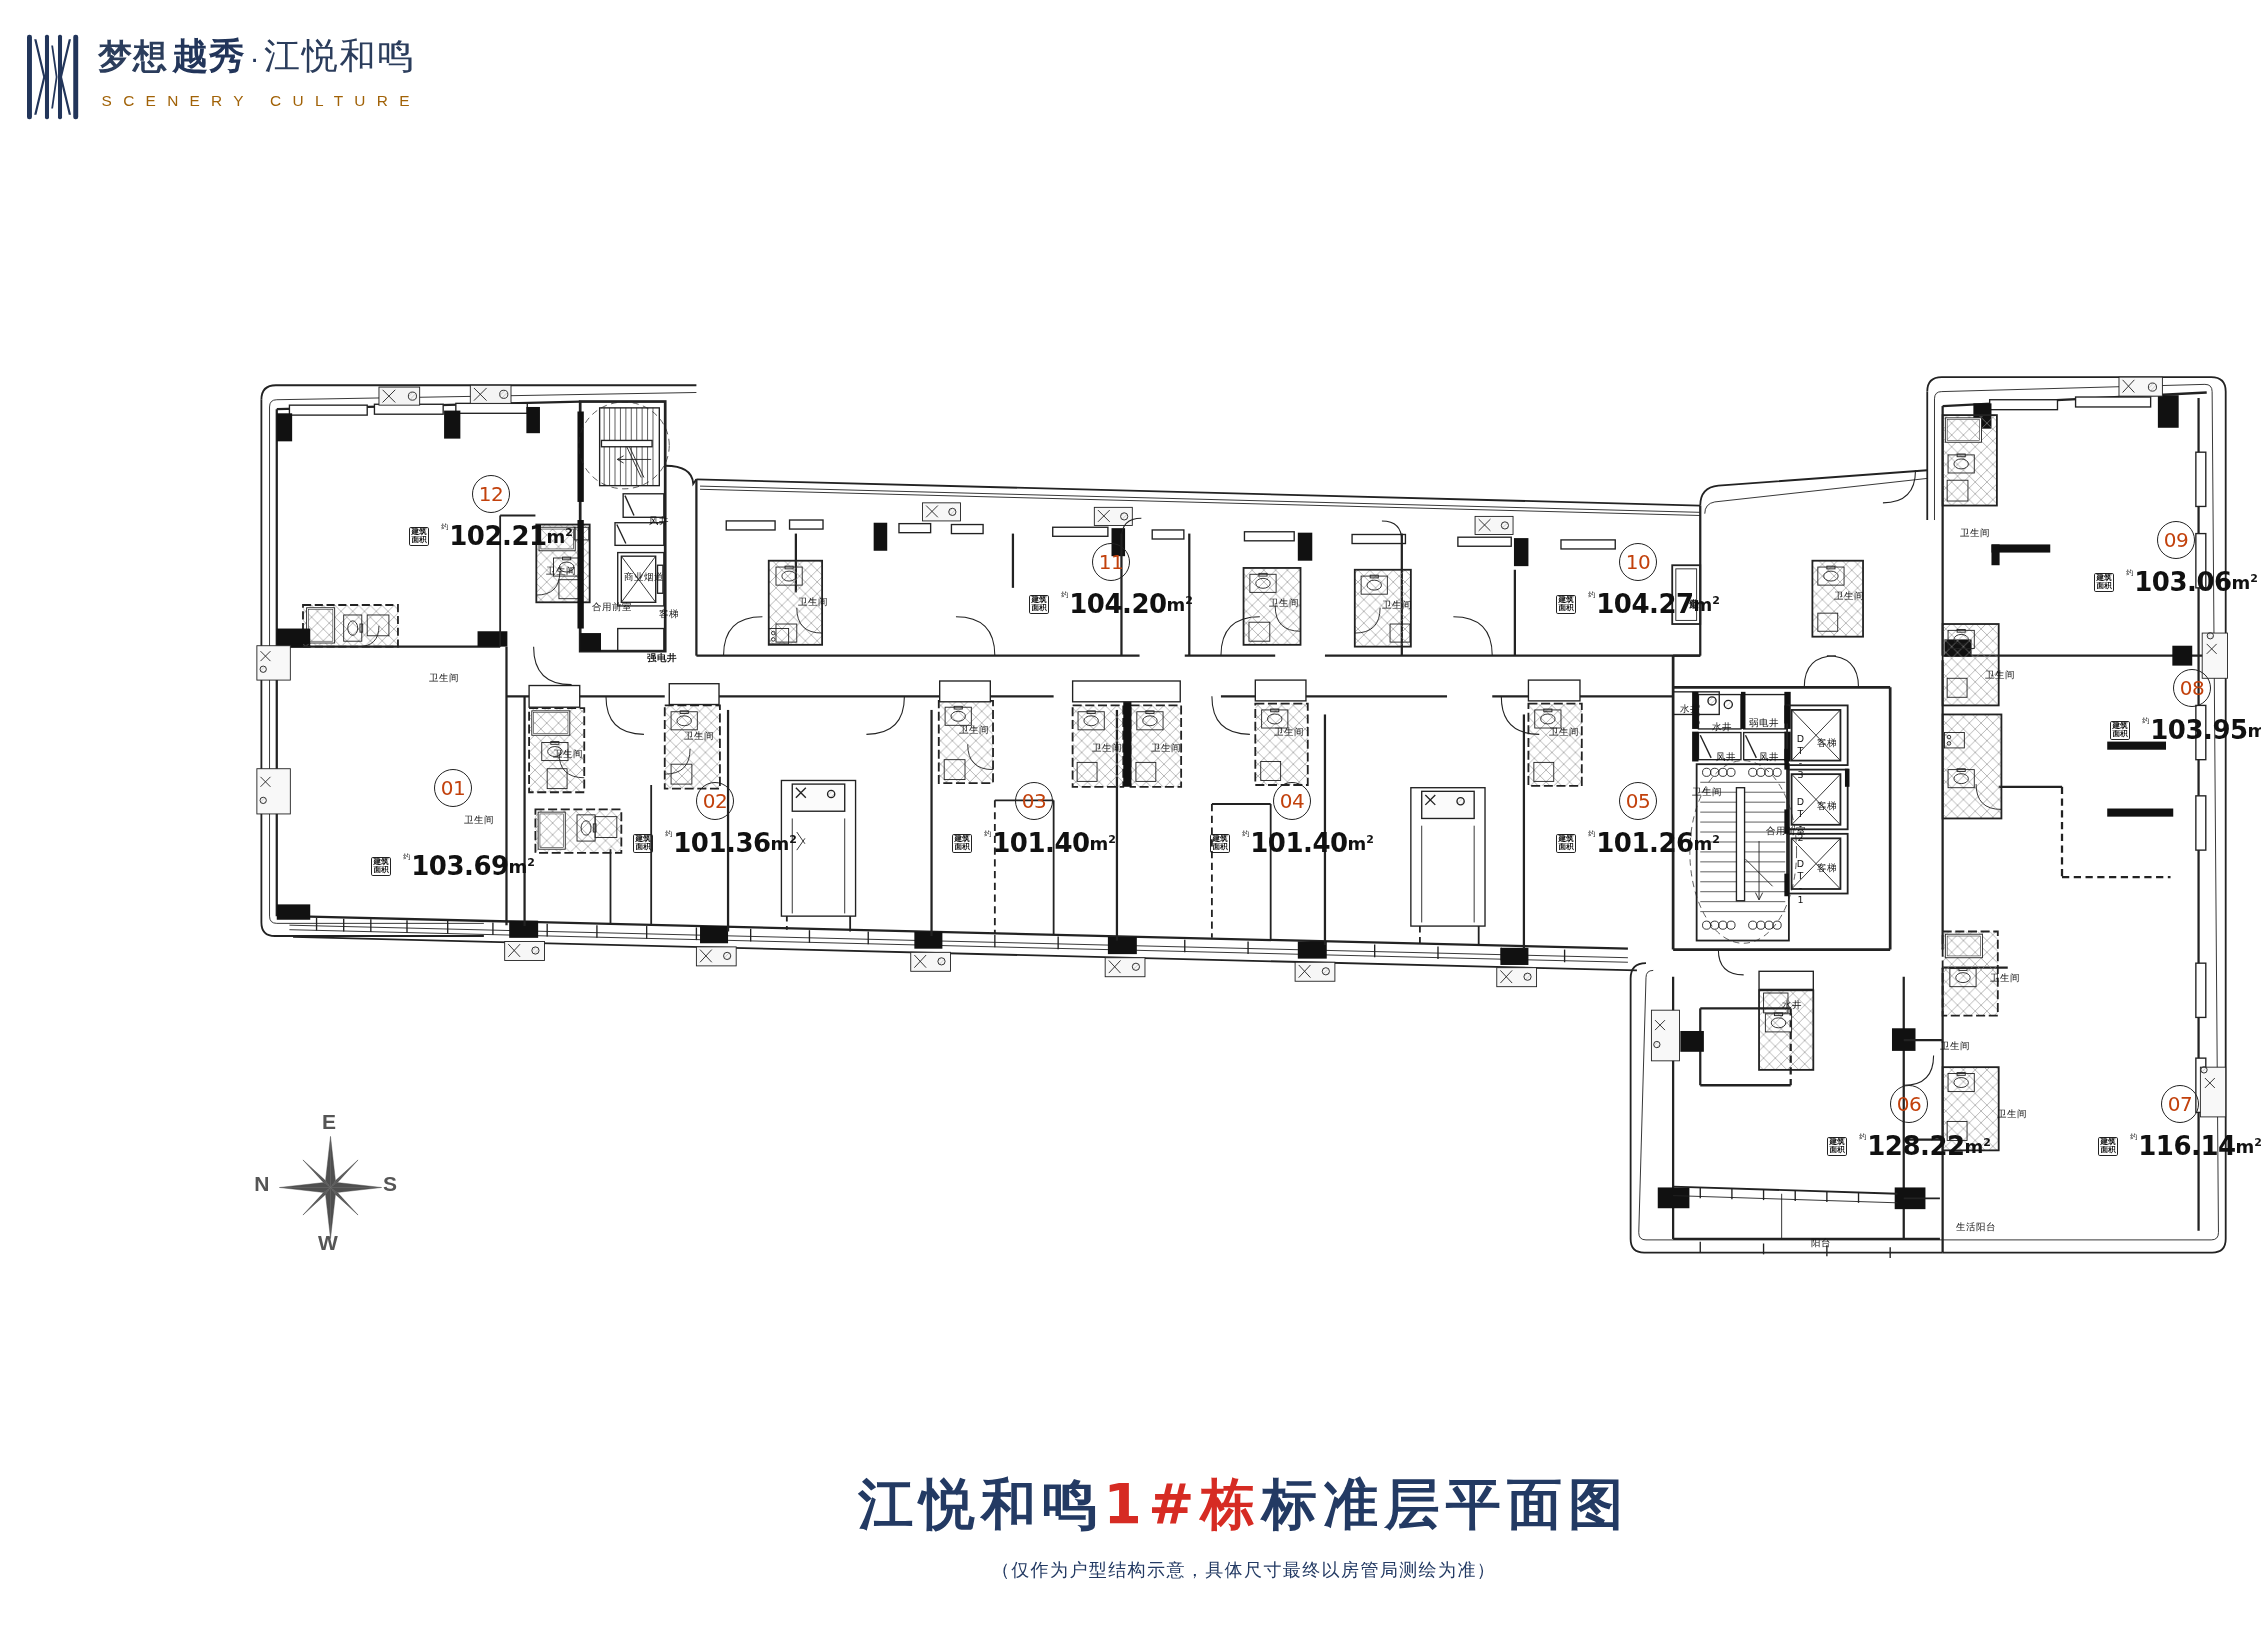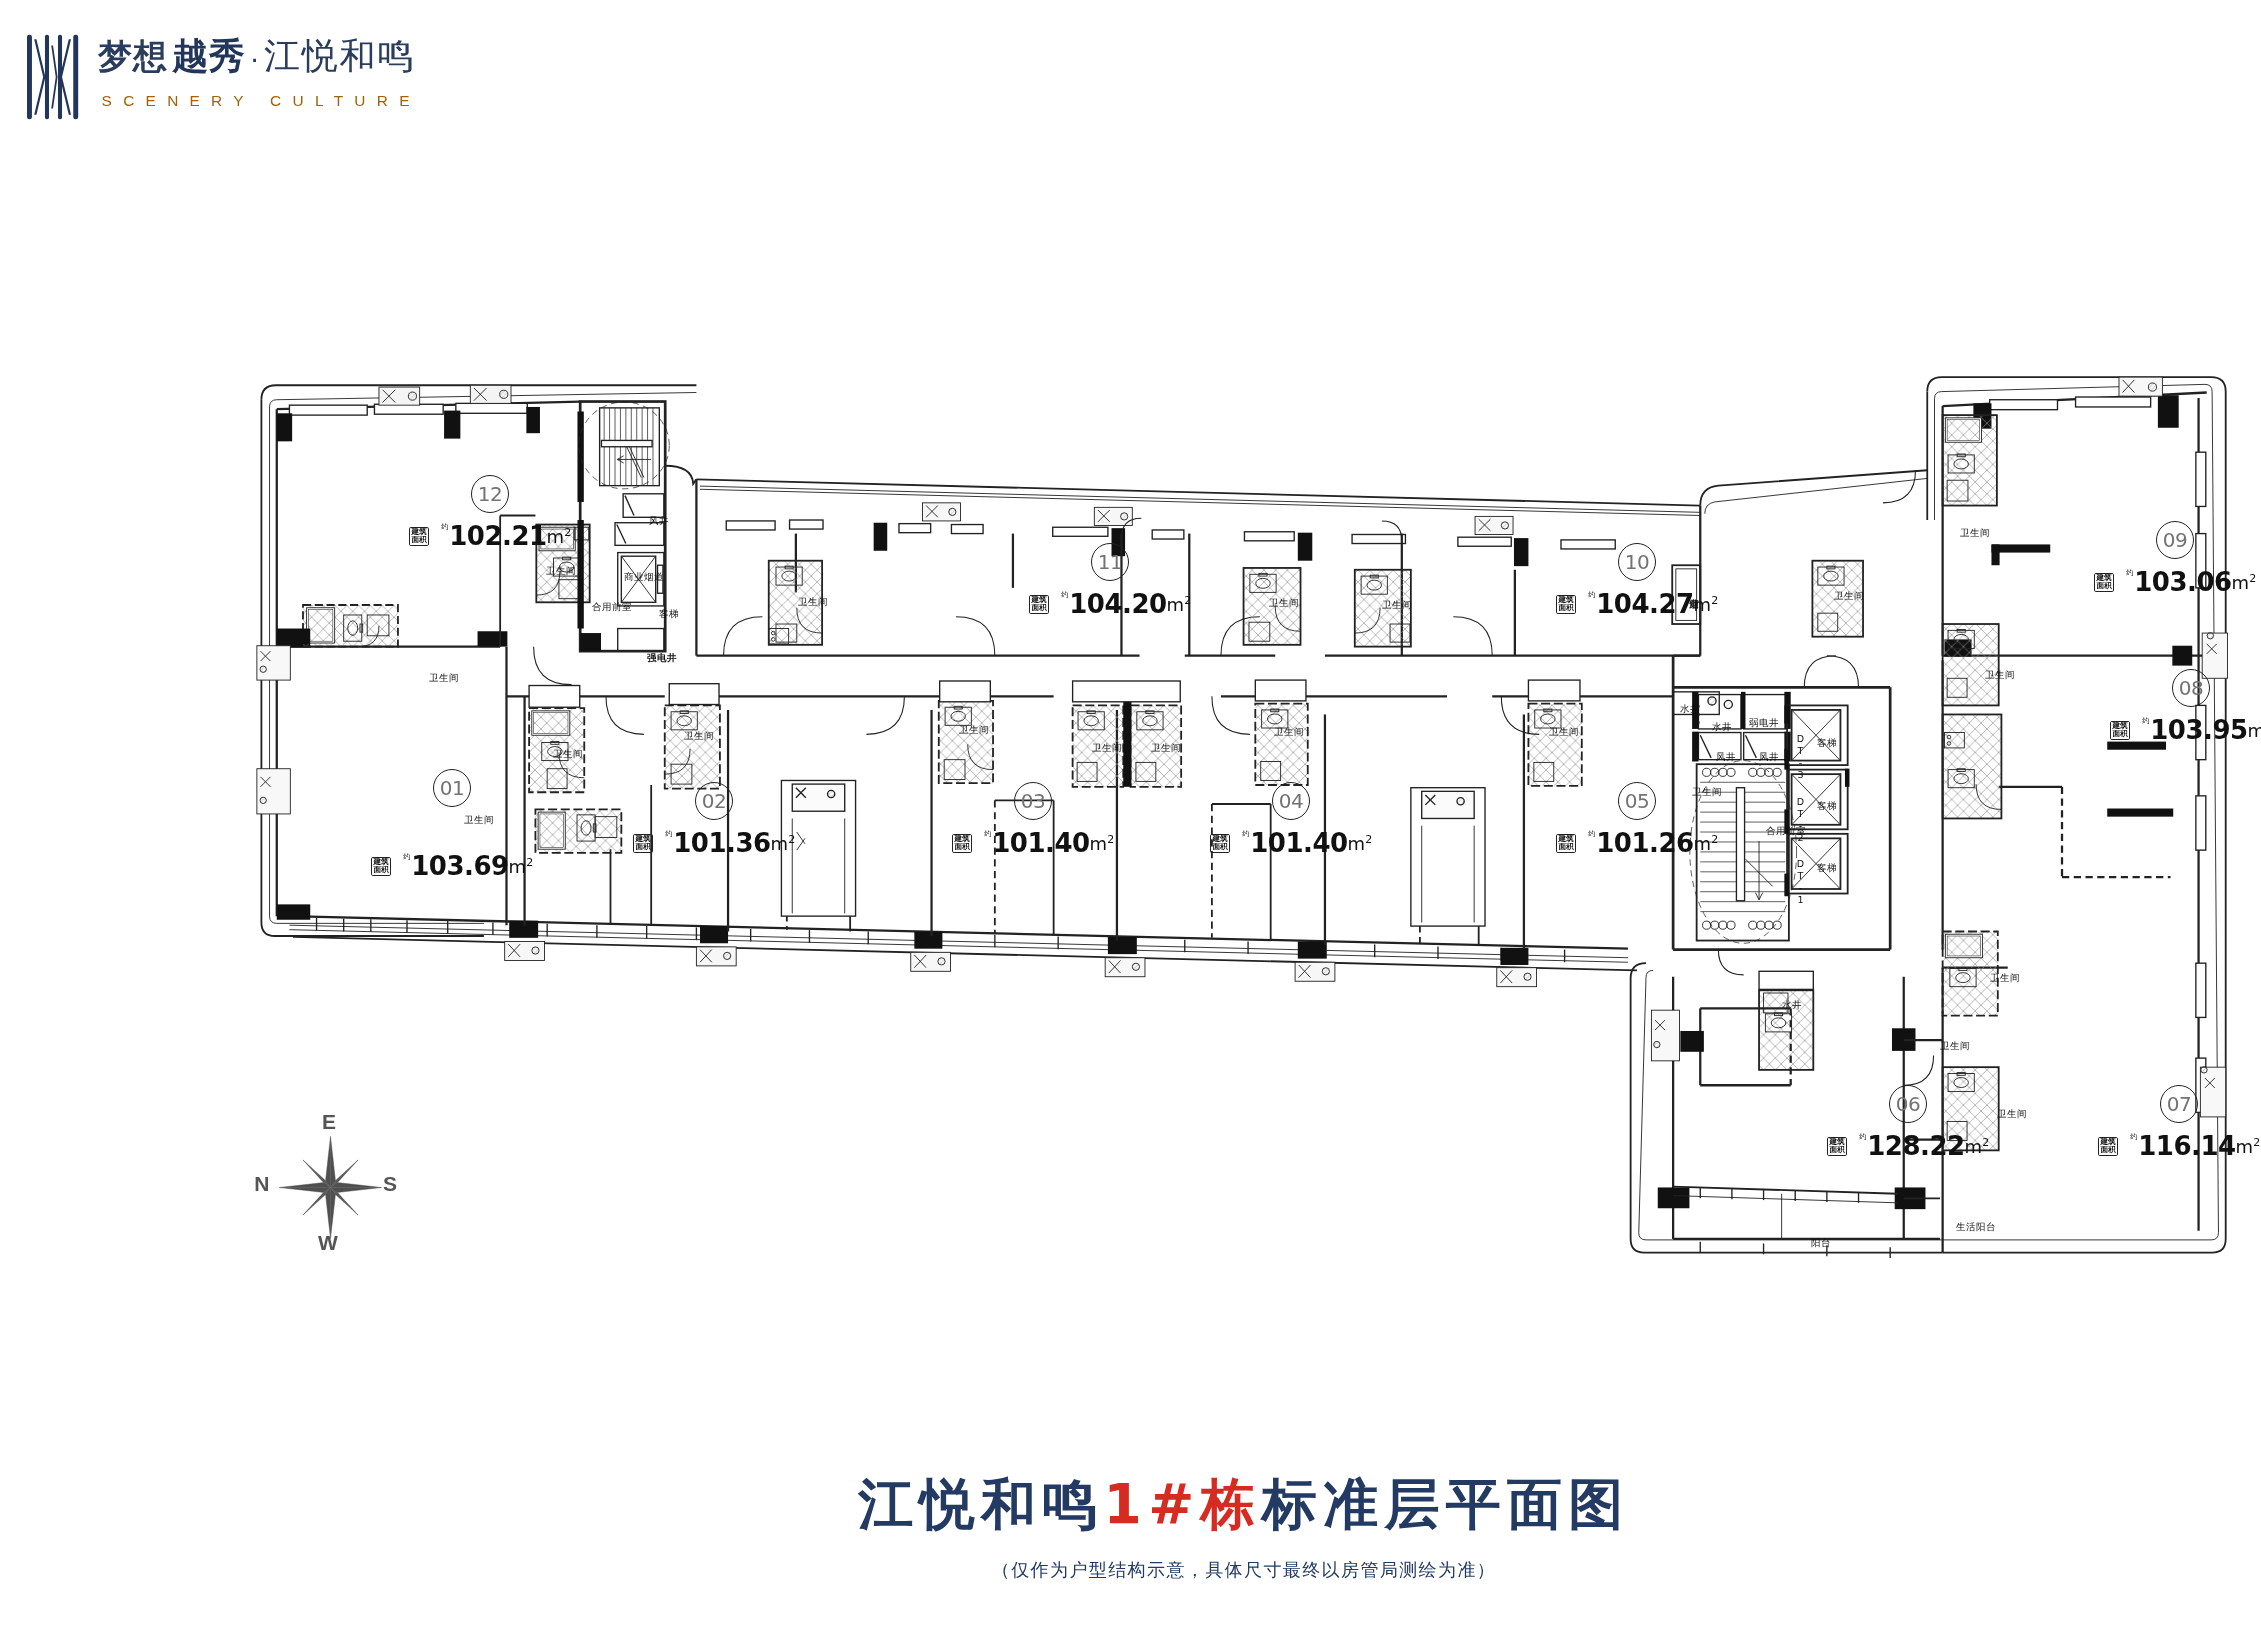--- a/index.html
+++ b/index.html
@@ -40,30 +40,30 @@
   #cmp-w{left:62px;top:118px;}
 
   
   #plan{position:absolute;left:0;top:0;width:2488px;height:1447px;}
   #plan svg{display:block;}
 
   
   .unit{position:absolute;display:flex;flex-direction:column;align-items:center;}
   .unit-num{width:36px;height:36px;border:1.8px solid #222;border-radius:50%;
     display:flex;align-items:center;justify-content:center;
-    font-family:"DejaVu Sans",sans-serif;font-size:20px;font-weight:400;color:#737373;
+    font-family:"DejaVu Sans",sans-serif;font-size:20px;font-weight:400;color:#c2410c;
     letter-spacing:-0.5px;}
   .unit-area{margin-top:8.1px;display:flex;align-items:center;white-space:nowrap;}
   .area-tag{border:1.4px solid #222;border-radius:1.8px;padding:0.9px 1.4px;margin-right:12px;
     display:flex;flex-direction:column;line-height:1.0;}
   .area-tag span{font-family:"DejaVu Sans",sans-serif;font-size:7.7px;font-weight:700;color:#111;}
   .area-approx{font-family:"DejaVu Sans",sans-serif;font-size:7.2px;color:#111;margin-right:0.9px;
     align-self:flex-start;margin-top:0.9px;}
   .area-val{font-family:"DejaVu Sans",sans-serif;font-size:26px;font-weight:700;color:#111;letter-spacing:-0.5px;}
-  .area-unit{font-family:"DejaVu Sans",sans-serif;font-size:18px;font-weight:400;color:#111;}
+  .area-unit{font-family:"DejaVu Sans",sans-serif;font-size:18px;font-weight:700;color:#111;}
   .area-unit sup{font-size:11px;}
 
   
   .rlbl{position:absolute;font-family:"DejaVu Sans",sans-serif;color:#111;
     white-space:nowrap;letter-spacing:0.5px;}
   .rlbl.s{font-size:9.5px;}
   .rlbl.vert{writing-mode:vertical-rl;text-orientation:upright;letter-spacing:0.9px;}
 </style>
 </head>
 <body>

